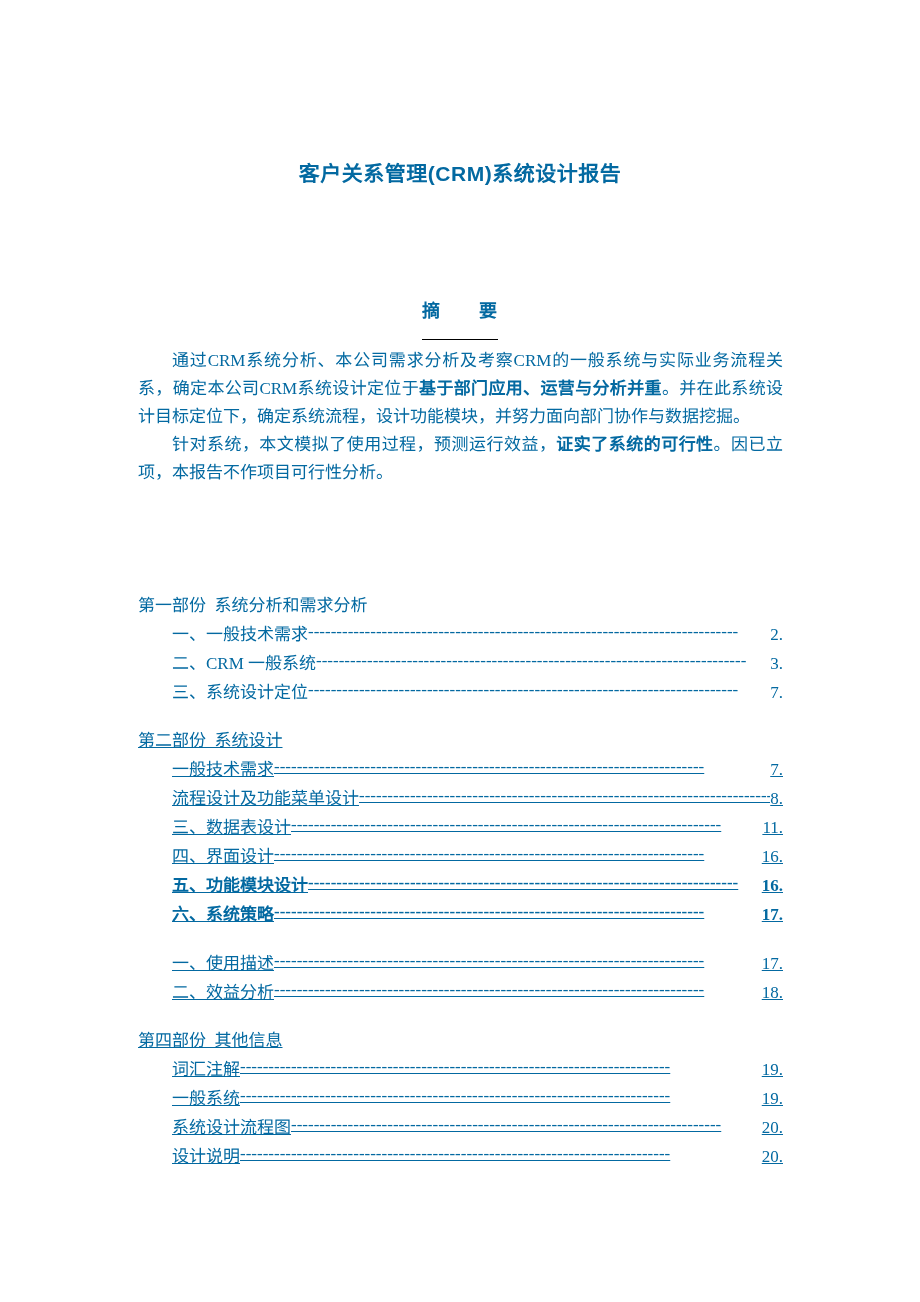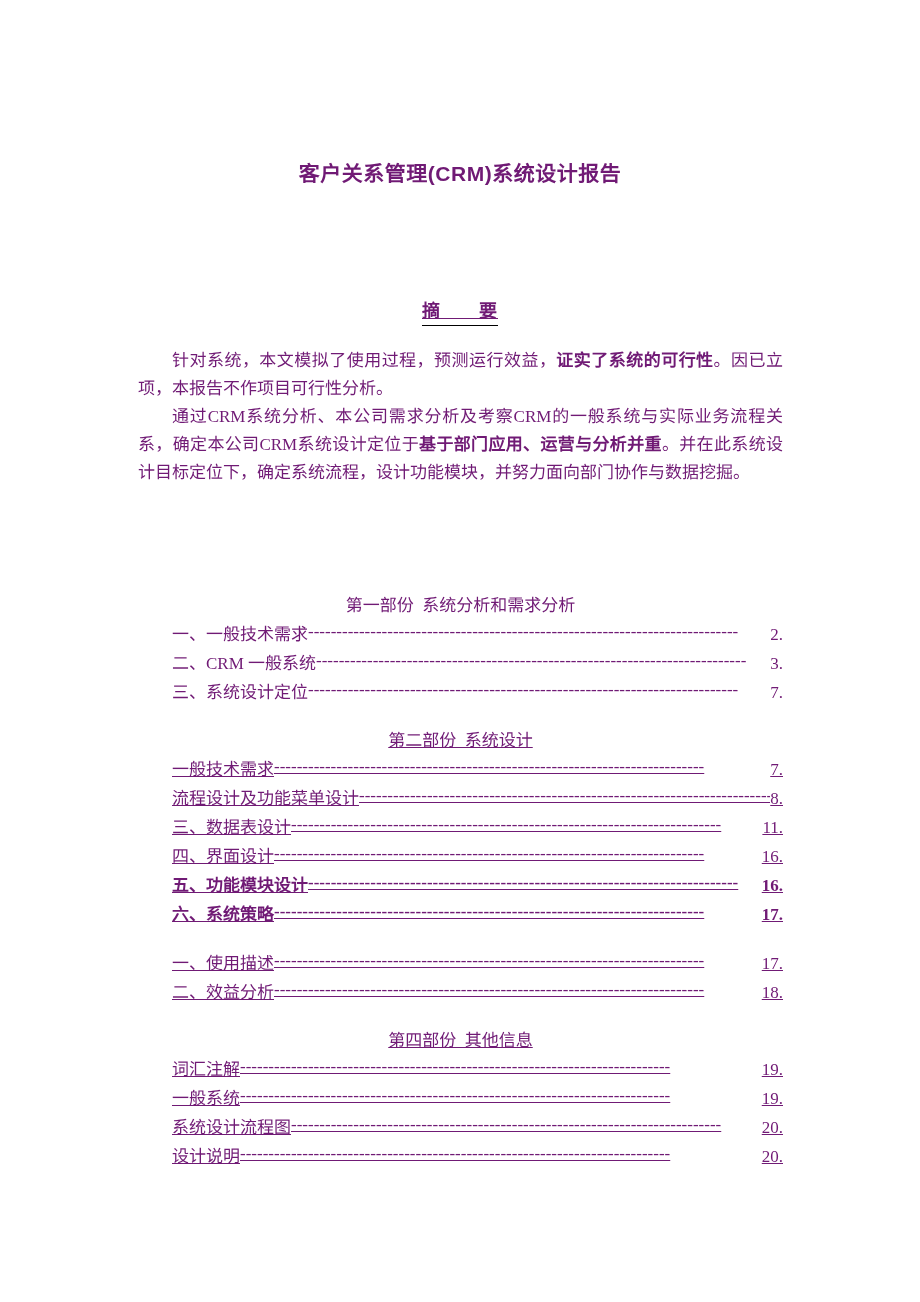--- a/index.html
+++ b/index.html
@@ -8,21 +8,21 @@
     background: #ffffff;
   }
   .page {
     position: relative;
     width: 920px;
     height: 1302px;
     background: #ffffff;
     margin: 0 auto;
     overflow: hidden;
     font-family: "Liberation Serif", "DejaVu Serif", serif;
-    color: #701a75;
+    color: #0369a1;
   }
 
   
   .doc-title {
     position: absolute;
     left: 0;
     right: 0;
     top: 145px;
     text-align: center;
     font-family: "Liberation Sans", "DejaVu Sans", sans-serif;
@@ -39,24 +39,23 @@
     left: 0;
     right: 0;
     text-align: center;
     font-size: 18px;
     font-weight: bold;
     line-height: 26px;
   }
   .section-heading .heading-inner {
     display: inline-block;
     border-bottom: 1.5px solid #000;
-    padding-bottom: 1px;
+    padding-bottom: 15px;
     white-space: pre;
     letter-spacing: 1px;
-    text-decoration: underline;
   }
   #abstract-heading { top: 298px; }
   #toc-heading { top: 538px; }
 
   
   .abstract-body {
     position: absolute;
     left: 138px;
     width: 645px;
     top: 347px;
@@ -78,21 +77,20 @@
     left: 138px;
     width: 645px;
     top: 592px;
     font-size: 17px;
   }
   .toc-part { margin-bottom: 0px; }
   .toc-part + .toc-part { margin-top: 20px; text-decoration: underline; }
   .toc-part-title {
     line-height: 28px;
     white-space: pre;
-    text-align: center;
   }
   .toc-entry {
     display: flex;
     align-items: baseline;
     line-height: 29px;
     margin-left: 34px;
     white-space: nowrap;
   }
   .toc-entry-label { flex: 0 0 auto; white-space: pre; }
   .toc-leader {
@@ -114,22 +112,22 @@
 
 <div class="page">
 
   <h1 class="doc-title">客户关系管理(CRM)系统设计报告</h1>
 
   <div class="section-heading" id="abstract-heading">
     <span class="heading-inner">摘　　要</span>
   </div>
 
   <div class="abstract-body">
+    <p><span>通过CRM系统分析、本公司需求分析及考察CRM的一般系统与实际业务流程关系，确定本公司CRM系统设计定位于</span><b>基于部门应用、运营与分析并重</b><span>。并在此系统设计目标定位下，确定系统流程，设计功能模块，并努力面向部门协作与数据挖掘。</span></p>
     <p><span>针对系统，本文模拟了使用过程，预测运行效益，</span><b>证实了系统的可行性</b><span>。因已立项，本报告不作项目可行性分析。</span></p>
-    <p><span>通过CRM系统分析、本公司需求分析及考察CRM的一般系统与实际业务流程关系，确定本公司CRM系统设计定位于</span><b>基于部门应用、运营与分析并重</b><span>。并在此系统设计目标定位下，确定系统流程，设计功能模块，并努力面向部门协作与数据挖掘。</span></p>
   </div>
 
 
   <div class="toc" id="toc-container">
       <div class="toc-part">
         <div class="toc-part-title">第一部份  系统分析和需求分析</div>
         <div class="toc-entry">
           <span class="toc-entry-label">一、一般技术需求</span>
           <span class="toc-leader">----------------------------------------------------------------------------</span>
           <span class="toc-page">2.</span>

